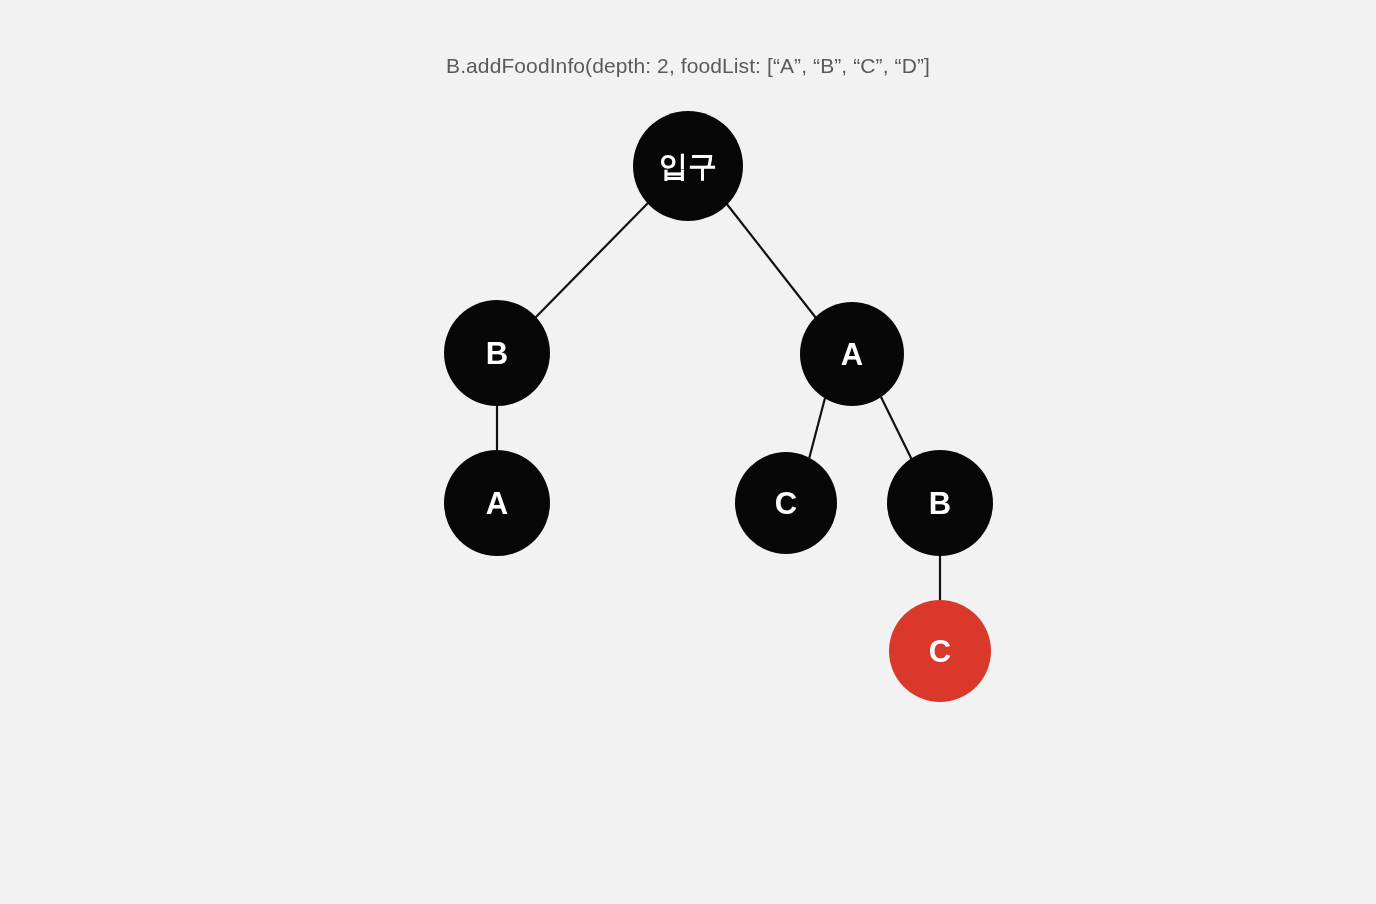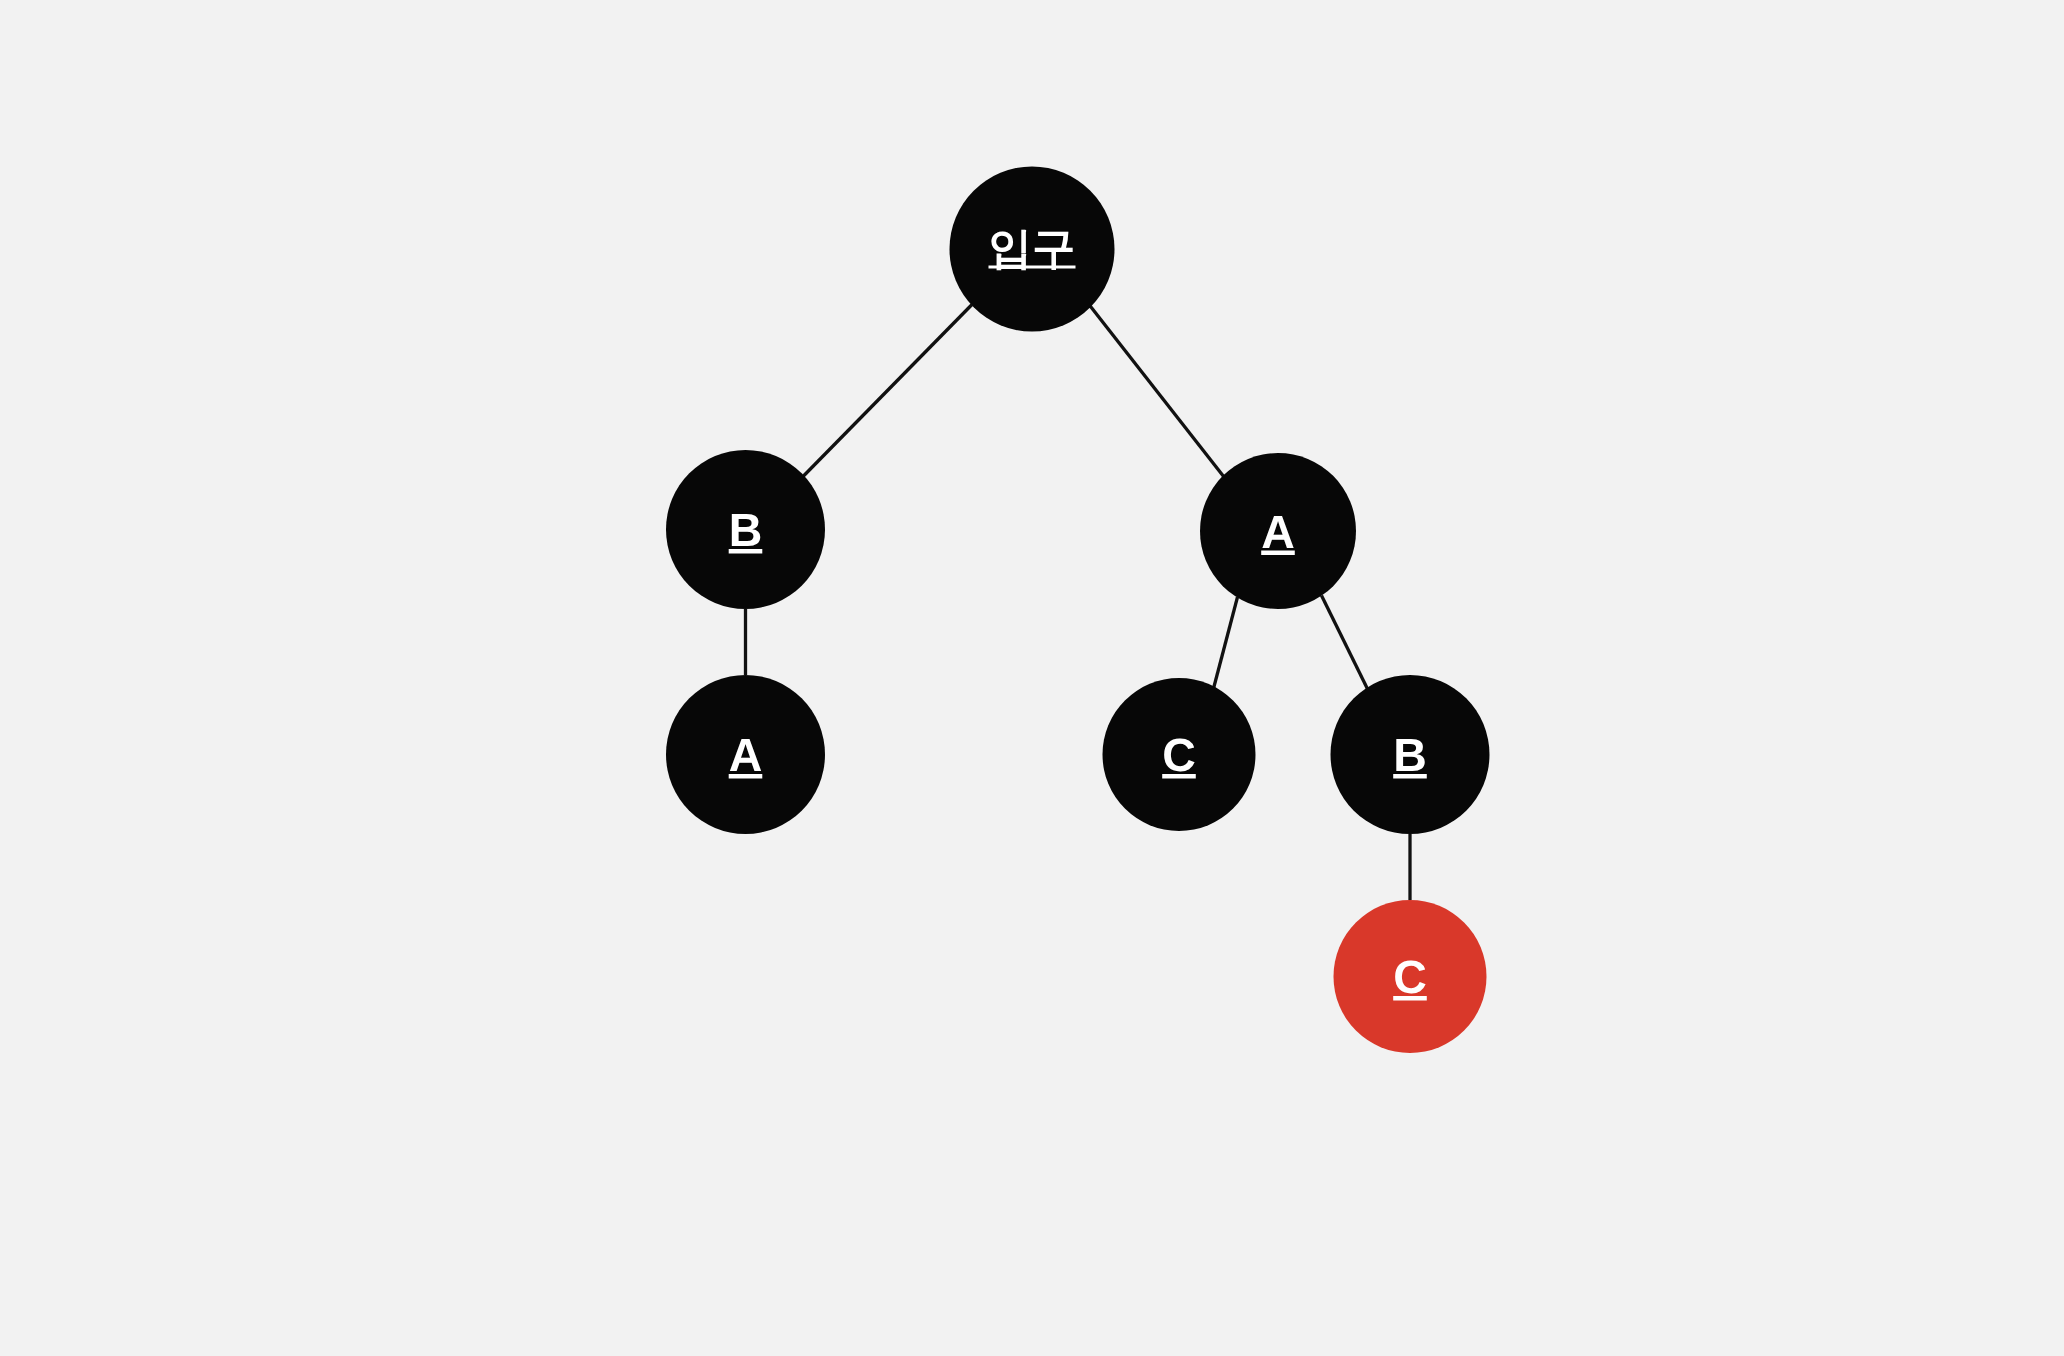--- a/index.html
+++ b/index.html
@@ -47,28 +47,28 @@
     justify-content: center;
     color: #ffffff;
     font-weight: bold;
     font-family: "Liberation Sans", sans-serif;
     box-sizing: border-box;
     user-select: none;
   }
   .node-label {
     line-height: 1;
     display: block;
-    text-decoration: underline;
   }
 </style>
 </head>
 <body>
 
 <div id="canvas">
 
+  <div class="title">B.addFoodInfo(depth: 2, foodList: [“A”, “B”, “C”, “D”]</div>
 
   <svg class="edges" viewBox="0 0 1376 904" xmlns="http://www.w3.org/2000/svg">
     <g id="edge-group" stroke-linecap="butt">
         <line x1="648" y1="203" x2="535" y2="318" stroke="#111111" stroke-width="2.2"></line>
         <line x1="726" y1="203" x2="816" y2="318" stroke="#111111" stroke-width="2.2"></line>
         <line x1="497" y1="406" x2="497" y2="450" stroke="#111111" stroke-width="2.2"></line>
         <line x1="825" y1="398" x2="809" y2="459" stroke="#111111" stroke-width="2.2"></line>
         <line x1="881" y1="397" x2="913" y2="462" stroke="#111111" stroke-width="2.2"></line>
         <line x1="940" y1="556" x2="940" y2="600" stroke="#111111" stroke-width="2.2"></line>
       </g>

